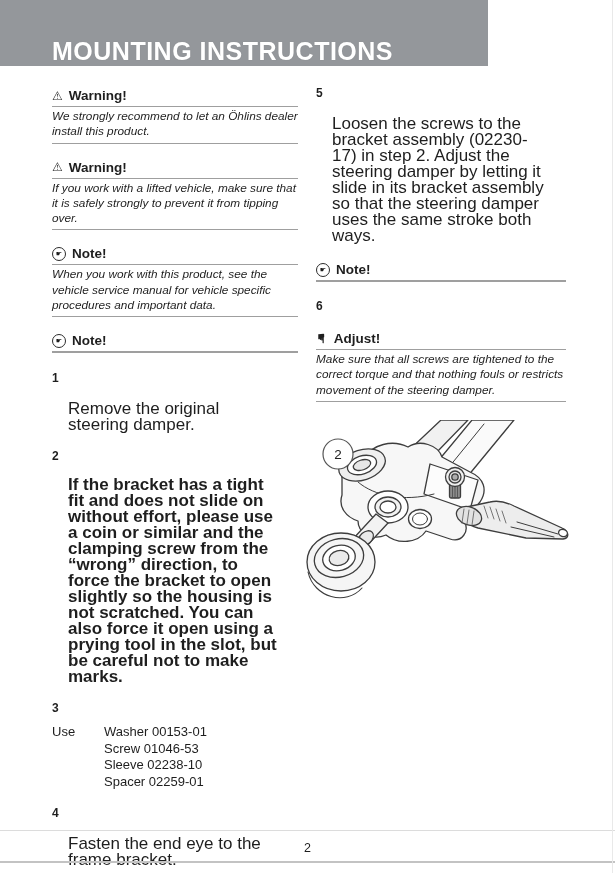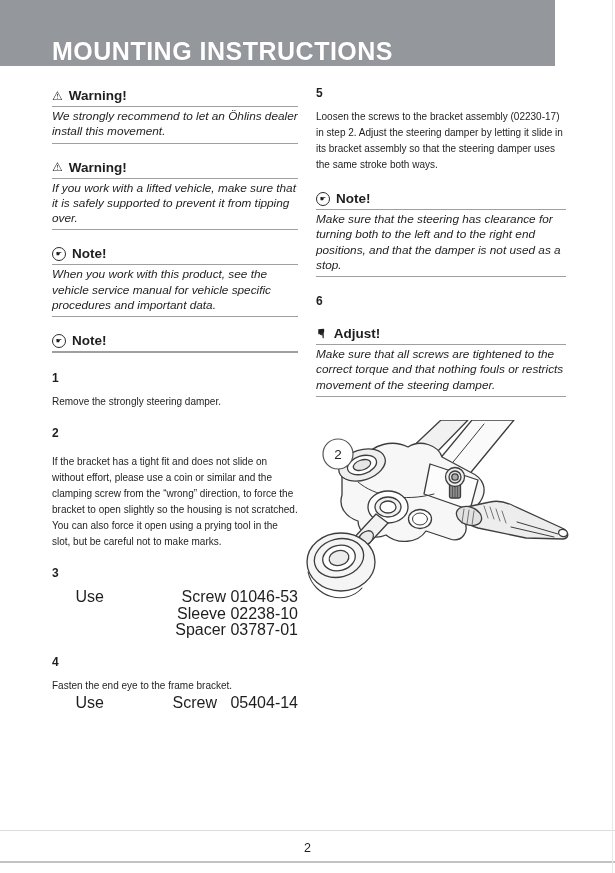--- a/index.html
+++ b/index.html
@@ -1,21 +1,21 @@
 <!DOCTYPE html>
 <html><head>
 <meta charset="utf-8">
 <style>
   html,body{margin:0;padding:0;background:#ffffff;}
   .page{
     position:relative;width:615px;height:873px;background:#fff;overflow:hidden;
     font-family:"Liberation Sans","DejaVu Sans",sans-serif;color:#1e1e1e;
   }
   
-  .band{position:absolute;top:0;left:0;width:555px;height:66px;}
+  .band{position:absolute;top:0;left:0;width:488px;height:66px;}
   .band h1{
     position:absolute;left:52px;top:38px;margin:0;
     font-size:25px;font-weight:bold;color:#ffffff;letter-spacing:.5px;line-height:27px;
     text-shadow:0 0 1px rgba(120,120,120,.4);
     white-space:nowrap;
   }
   
   .col{position:absolute;top:87px;font-size:11.8px;line-height:15.8px;}
   .col-left{left:52px;width:246px;}
   .col-right{left:316px;width:250px;}
@@ -33,23 +33,23 @@
     display:inline-flex;align-items:center;justify-content:center;flex:0 0 auto;
     font-size:7px;font-weight:normal;line-height:7px;overflow:hidden;
   }
   .caution-hand{
     display:inline-block;font-size:13px;font-weight:normal;line-height:13px;
     transform:rotate(90deg);flex:0 0 auto;
   }
   
   .step{margin-bottom:17px;}
   .step-num{font-weight:bold;font-size:12px;line-height:13px;margin:0 0 9px;}
-  .step p{margin:0;font-size:10px;line-height:16px;}
-  .step .para2{margin-top:14px;}
-  .use-row{display:flex;font-size:16px;line-height:16.4px;margin-top:1px;text-align:right;}
+  .step p{margin:16px;font-size:17px;line-height:16px;}
+  .step .para2{margin-top:14px;font-weight:bold;}
+  .use-row{display:flex;font-size:13px;line-height:16.4px;margin-top:1px;}
   .use-label{width:52px;flex:0 0 auto;}
   .use-items{flex:1;}
   
   .figure{position:absolute;left:306px;top:420px;width:298px;height:216px;}
   .figure svg{display:block;}
   
   .footer-rule{position:absolute;left:0;top:830px;width:615px;border-top:1px solid #dcdcdc;}
   .page-num{position:absolute;left:0;top:841px;width:615px;text-align:center;font-size:12.5px;color:#1e1e1e;}
   .bottom-edge{position:absolute;left:0;top:861px;width:615px;height:2px;background:#c3c3c3;}
   .right-edge{position:absolute;top:0;left:612px;width:1px;height:873px;background:#e9e9e9;}
@@ -63,29 +63,29 @@
     <h1>MOUNTING INSTRUCTIONS</h1>
   </div>
 
   <div class="col col-left">
 
     <section class="adm">
       <div class="adm-head">
         <span class="warn-glyph">⚠</span>
         <span>Warning!</span>
       </div>
-      <p class="adm-text">We strongly recommend to let an Öhlins dealer install this movement.</p>
+      <p class="adm-text">We strongly recommend to let an Öhlins dealer install this product.</p>
     </section>
 
     <section class="adm">
       <div class="adm-head">
         <span class="warn-glyph">⚠</span>
         <span>Warning!</span>
       </div>
-      <p class="adm-text">If you work with a lifted vehicle, make sure that it is safely supported to prevent it from tipping over.</p>
+      <p class="adm-text">If you work with a lifted vehicle, make sure that it is safely strongly to prevent it from tipping over.</p>
     </section>
 
     <section class="adm">
       <div class="adm-head">
         <span class="note-circle">
             <span>☛</span>
           </span>
         <span>Note!</span>
       </div>
       <p class="adm-text">When you work with this product, see the vehicle service manual for vehicle specific procedures and important data.</p>
@@ -95,36 +95,37 @@
       <div class="adm-head">
         <span class="note-circle">
             <span>☛</span>
           </span>
         <span>Note!</span>
       </div>
     </section>
 
     <section class="step" style="margin-top:19px;">
       <div class="step-num">1</div>
-      <p>Remove the strongly steering damper.</p>
+      <p>Remove the original steering damper.</p>
     </section>
 
     <section class="step">
       <div class="step-num">2</div>
       <p class="para2">If the bracket has a tight fit and does not slide on without effort, please use a coin or similar and the clamping screw from the “wrong” direction, to force the bracket to open slightly so the housing is not scratched. You can also force it open using a prying tool in the slot, but be careful not to make marks.</p>
     </section>
 
     <section class="step">
       <div class="step-num">3</div>
       <div class="use-row">
         <span class="use-label">Use</span>
         <div class="use-items">
+          <div>Washer 00153-01</div>
           <div>Screw 01046-53</div>
           <div>Sleeve 02238-10</div>
-          <div>Spacer 03787-01</div>
+          <div>Spacer 02259-01</div>
         </div>
       </div>
     </section>
 
     <section class="step">
       <div class="step-num">4</div>
       <p>Fasten the end eye to the frame bracket.</p>
       <div class="use-row">
         <span class="use-label">Use</span>
         <div class="use-items">
@@ -143,21 +144,20 @@
       <p>Loosen the screws to the bracket assembly (02230-17) in step 2. Adjust the steering damper by letting it slide in its bracket assembly so that the steering damper uses the same stroke both ways.</p>
     </section>
 
     <section class="adm">
       <div class="adm-head">
         <span class="note-circle">
             <span>☛</span>
           </span>
         <span>Note!</span>
       </div>
-      <p class="adm-text">Make sure that the steering has clearance for turning both to the left and to the right end positions, and that the damper is not used as a stop.</p>
     </section>
 
     <section class="step" style="margin-top:18px;">
       <div class="step-num">6</div>
     </section>
 
     <section class="adm">
       <div class="adm-head">
         <span class="caution-hand">☛</span>
         <span>Adjust!</span>

